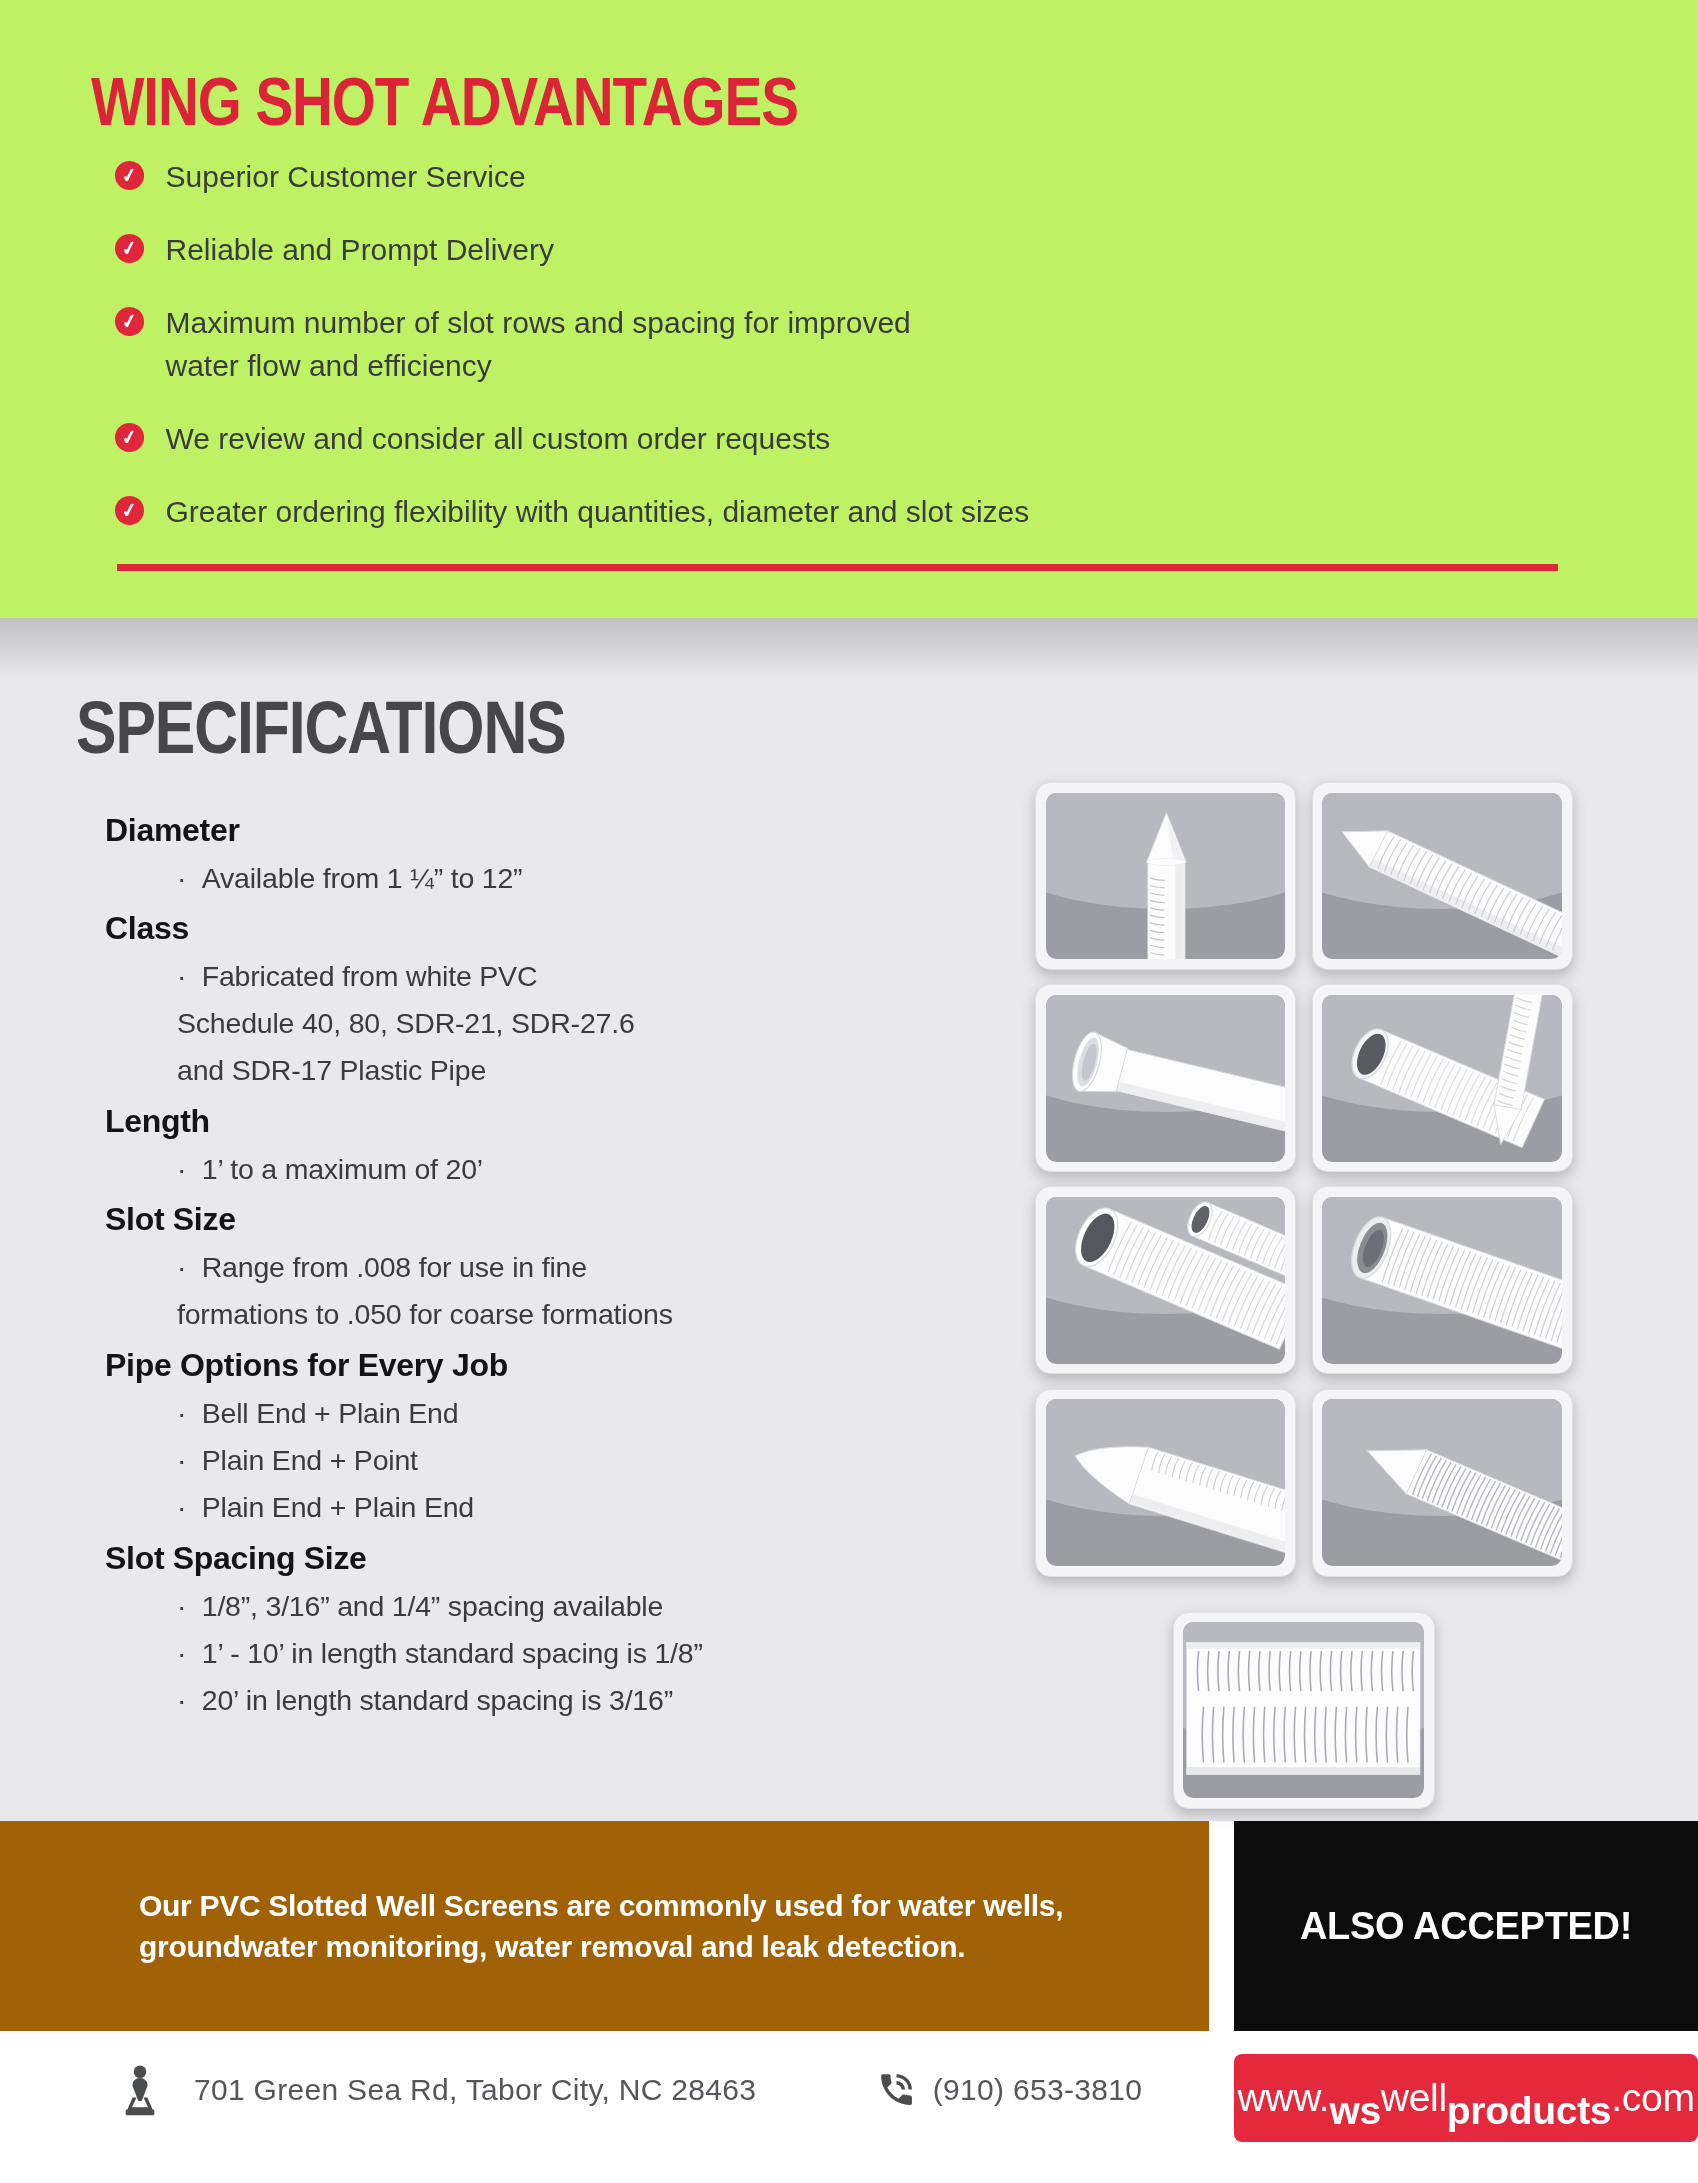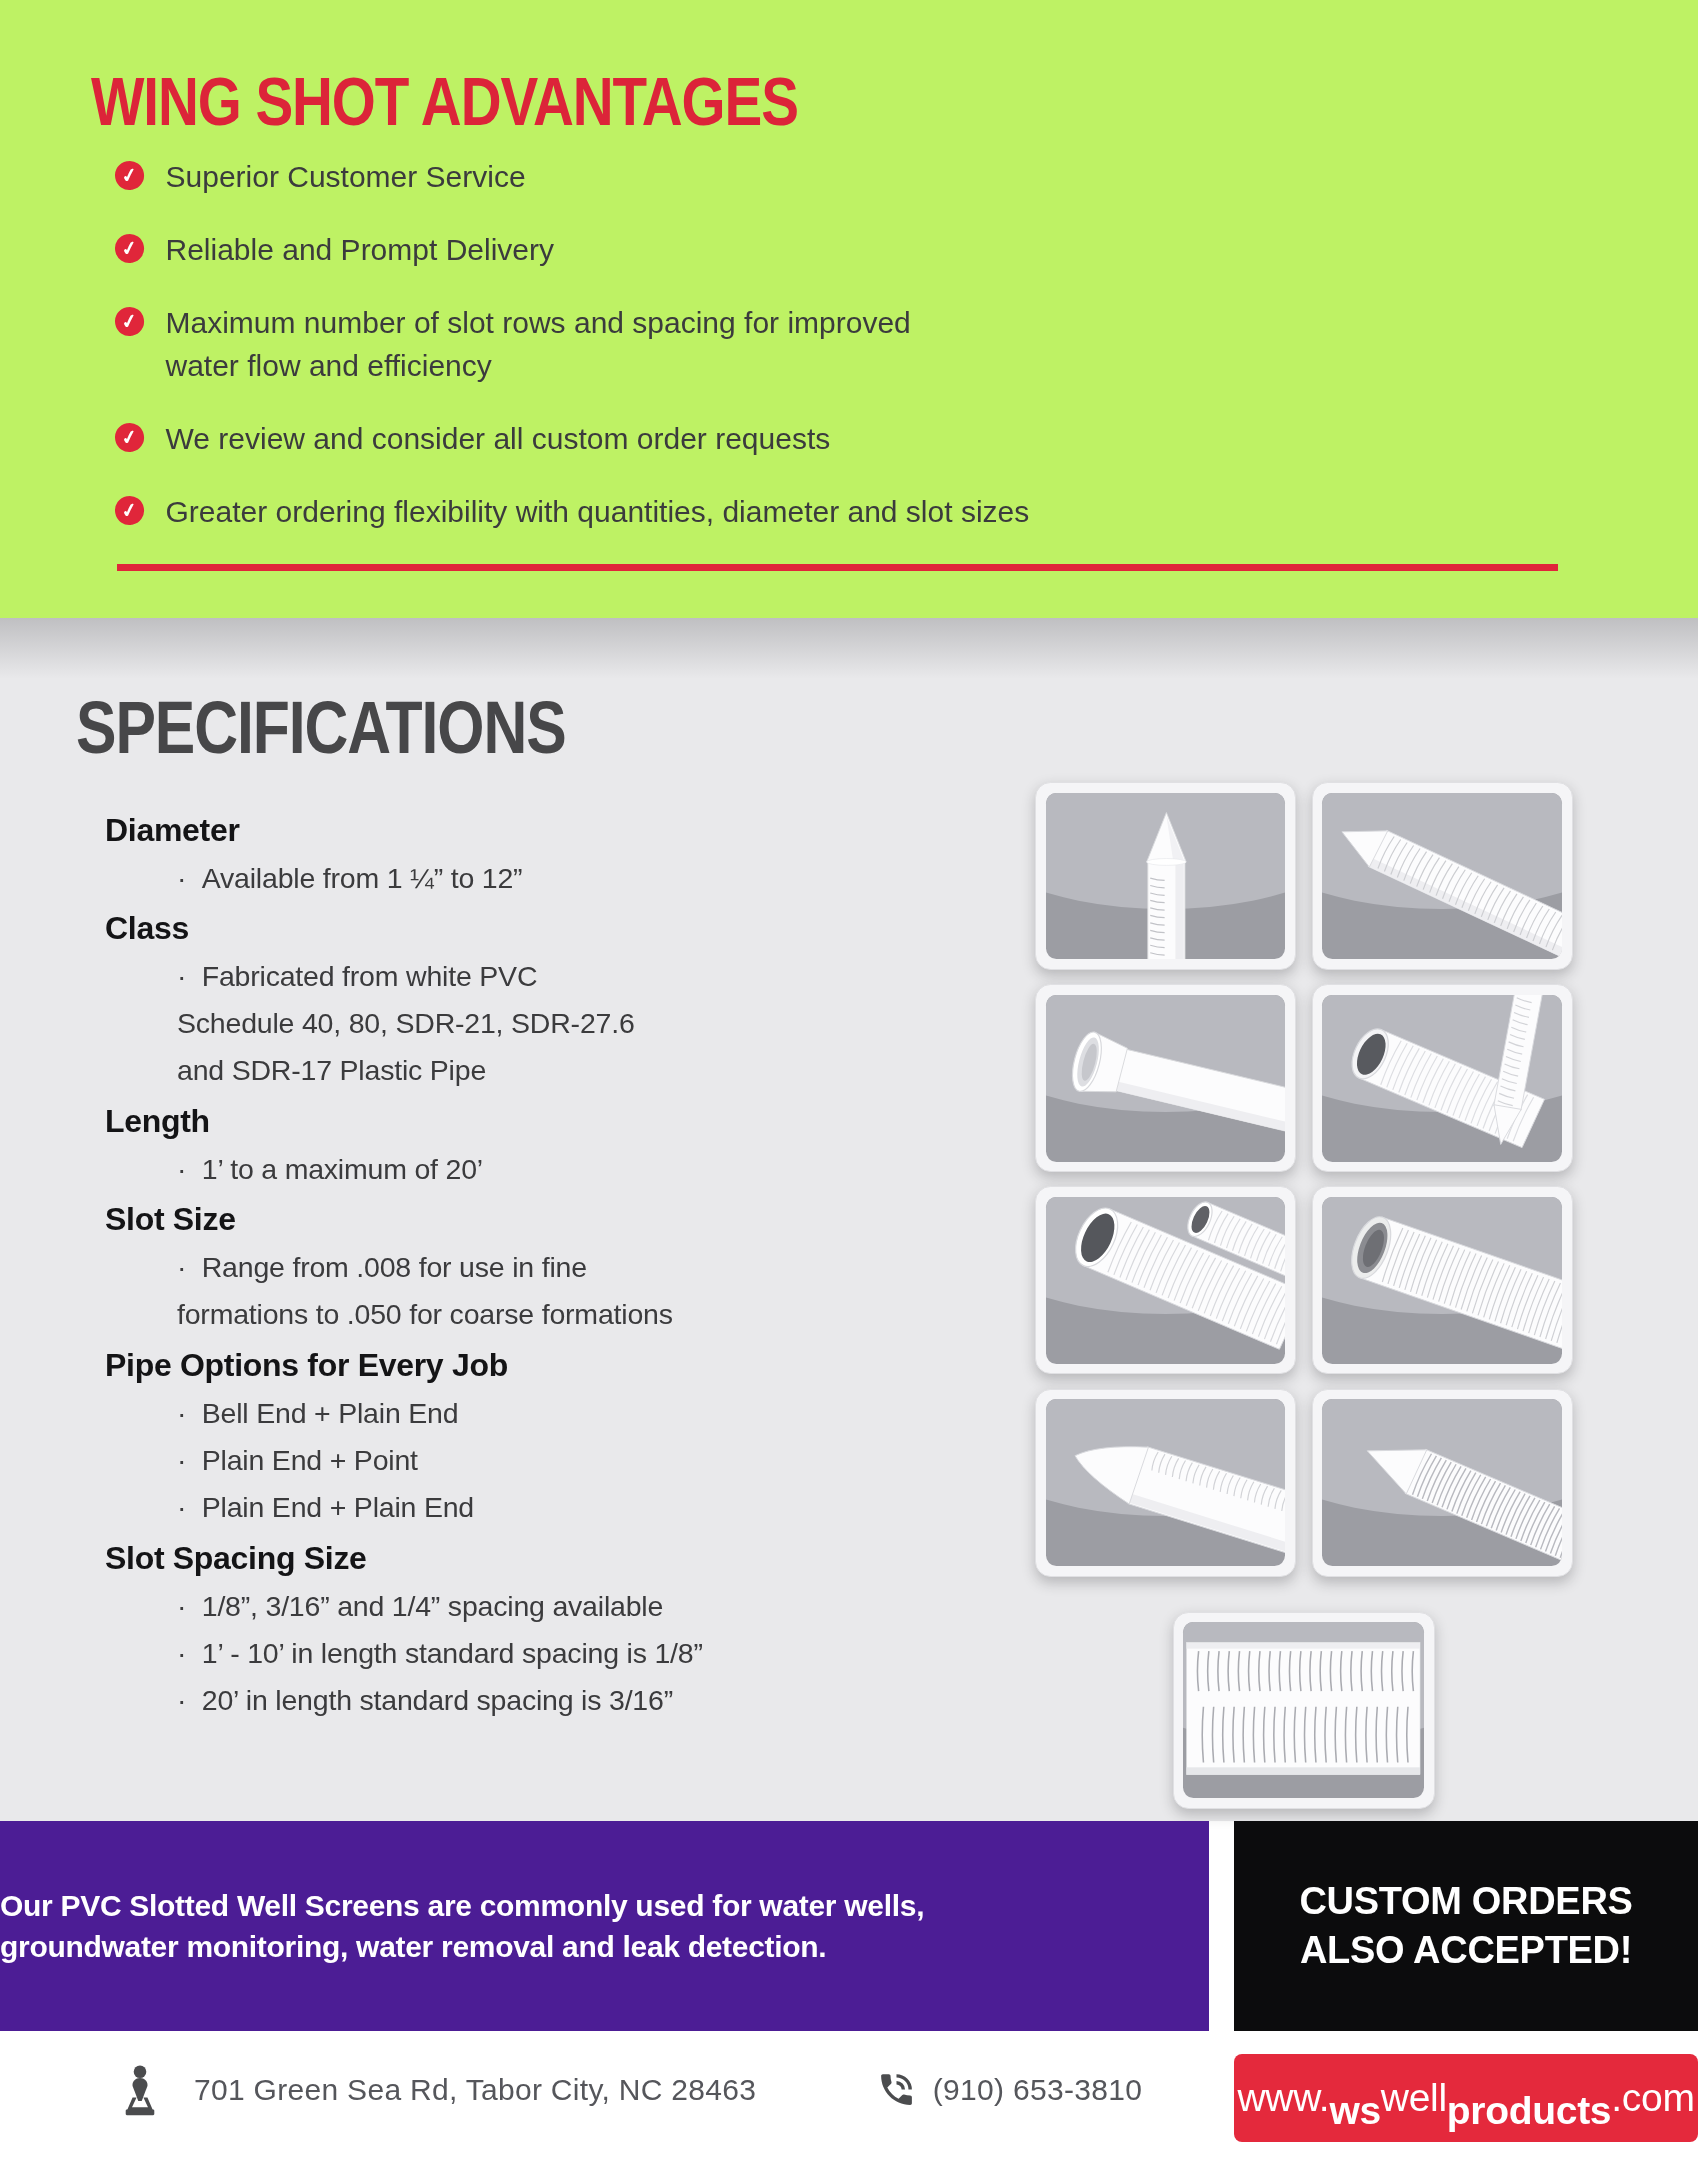--- a/index.html
+++ b/index.html
@@ -37,22 +37,22 @@
   .gallery{position:absolute;left:1035px;top:164px;width:538px;
            display:grid;grid-template-columns:261px 261px;column-gap:15.5px;row-gap:14.2px;}
   .card{box-sizing:border-box;height:188px;background:#f5f5f7;border:1.3px solid #e0e0e3;border-radius:15.5px;
         padding:9.7px;box-shadow:0 5.8px 13px rgba(40,40,45,0.25);}
   .card-last{grid-column:1 / 3;justify-self:center;width:262px;height:197px;margin-top:21px;}
   .card-inner{position:relative;width:100%;height:100%;border-radius:10.4px;overflow:hidden;background:#9c9da3;}
   .horizon{position:absolute;width:190%;height:132%;left:-45%;top:-62%;border-radius:50%;background:#b8b9bf;}
   .card-inner svg{position:absolute;left:0;top:0;width:100%;height:100%;}
 
   
-  .red-banner{position:absolute;left:0;top:1821px;width:1209px;height:210px;background:#4c1d95;
-              display:flex;flex-direction:column;justify-content:center;box-sizing:border-box;}
+  .red-banner{position:absolute;left:0;top:1821px;width:1209px;height:210px;background:#a16207;
+              display:flex;flex-direction:column;justify-content:center;padding-left:139px;box-sizing:border-box;}
   .red-banner p{margin:0;color:#ffffff;font-size:30px;font-weight:700;line-height:41px;letter-spacing:-0.3px;}
   .black-box{position:absolute;left:1234px;top:1821px;width:464px;height:210px;background:#0c0c0d;
              display:flex;flex-direction:column;align-items:center;justify-content:center;}
   .black-box div{color:#ffffff;font-size:38px;font-weight:bold;line-height:49px;letter-spacing:-0.3px;}
 
   
   .footer-info{position:absolute;left:120px;top:2057px;height:65px;display:flex;align-items:center;
                color:#55565b;font-size:30px;gap:16px;}
   .footer-icon{flex:0 0 auto;}
   .footer-address{margin-left:18px;letter-spacing:0.3px;}
@@ -506,21 +506,20 @@
           </div>
         </div>
       </div>
   </section>
 
   <div class="red-banner">
     <p>Our PVC Slotted Well Screens are commonly used for water wells,</p>
     <p>groundwater monitoring, water removal and leak detection.</p>
   </div>
   <div class="black-box">
-    <div>CUSTOM ORDERS</div>
     <div>ALSO ACCEPTED!</div>
   </div>
 
   <div class="footer-info">
     <svg class="footer-icon" width="40" height="53" viewBox="0 0 70 92" fill="#4b4c4e" xmlns="http://www.w3.org/2000/svg">
       <circle cx="35" cy="15" r="11"></circle>
       <path d="M35 26 c-10 0 -14 8 -13 14 l10 26 h6 l10 -26 c1 -6 -3 -14 -13 -14 z"></path>
       <path d="M22 60 L12 83 L58 83 L48 60 L41 60 L49 77 L21 77 L29 60 Z"></path>
       <rect x="10" y="81" width="50" height="10" rx="2"></rect>
     </svg>

